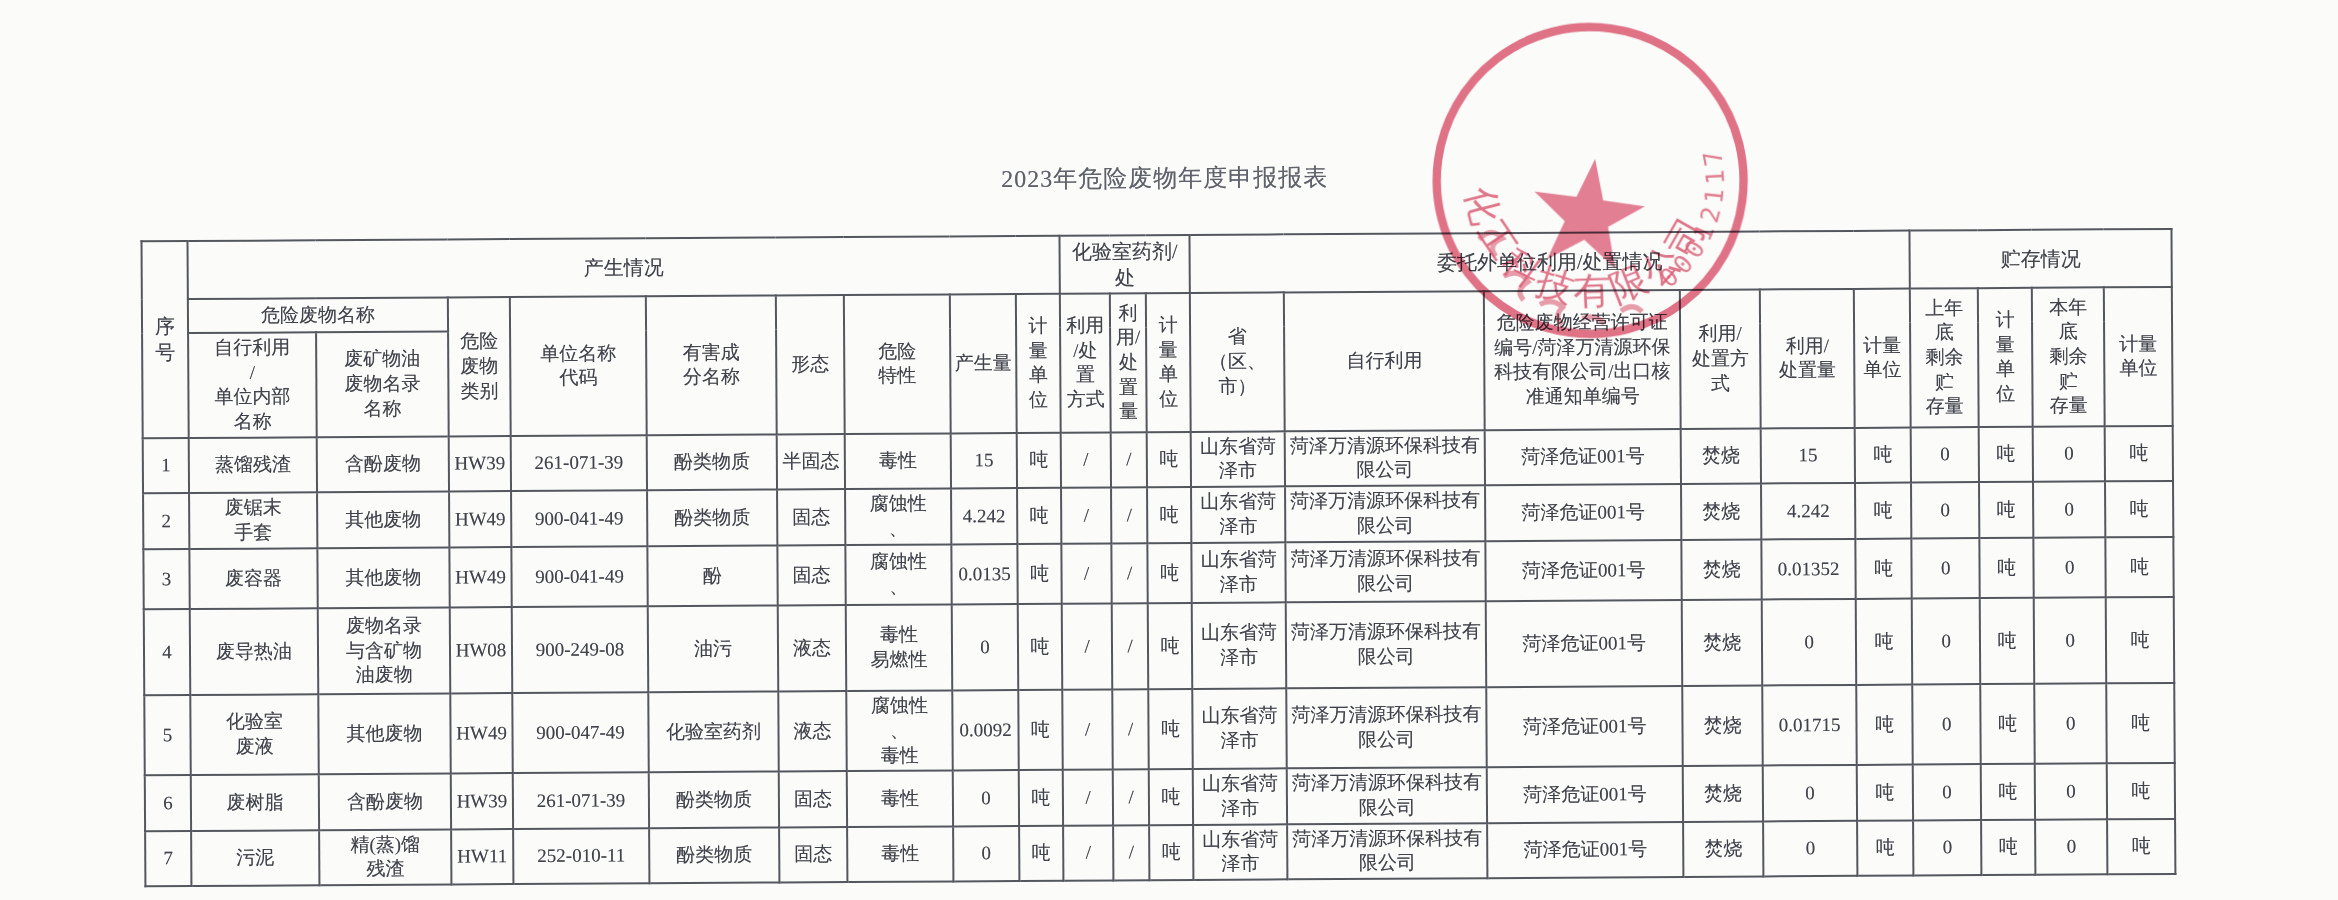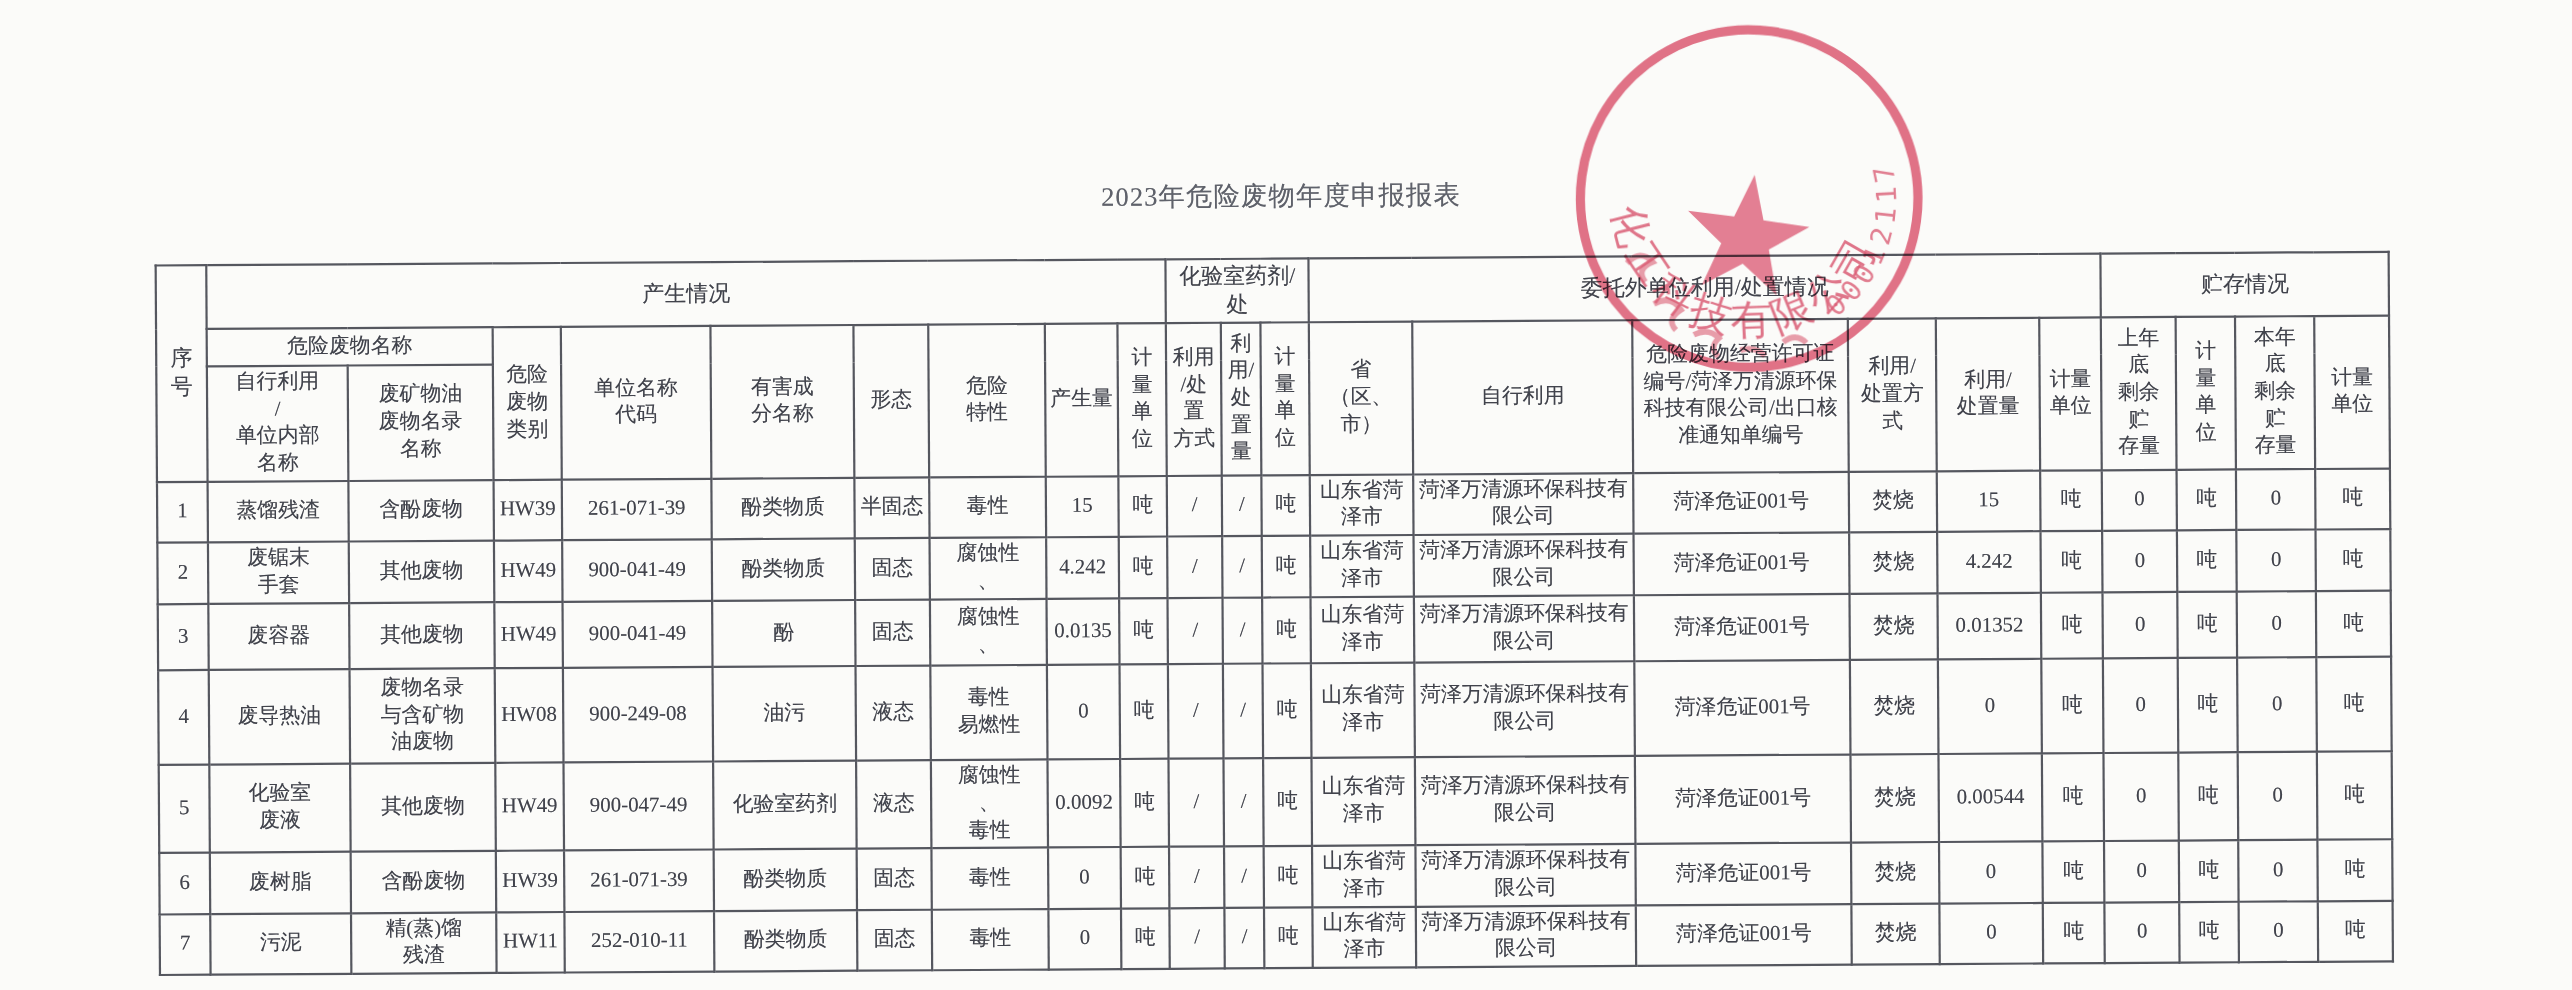--- a/index.html
+++ b/index.html
@@ -280,21 +280,21 @@
 毒性</td>
       <td class="c8">0.0092</td>
       <td class="c9">吨</td>
       <td class="c10">/</td>
       <td class="c11">/</td>
       <td class="c12">吨</td>
       <td class="c13">山东省菏泽市</td>
       <td class="c14">菏泽万清源环保科技有限公司</td>
       <td class="c15">菏泽危证001号</td>
       <td class="c16">焚烧</td>
-      <td class="c17">0.00544</td>
+      <td class="c17">0.01715</td>
       <td class="c18">吨</td>
       <td class="c19">0</td>
       <td class="c20">吨</td>
       <td class="c21">0</td>
       <td class="c22">吨</td>
     </tr>
         <tr>
       <td class="c0">6</td>
       <td class="c1">废树脂</td>
       <td class="c2">含酚废物</td>

